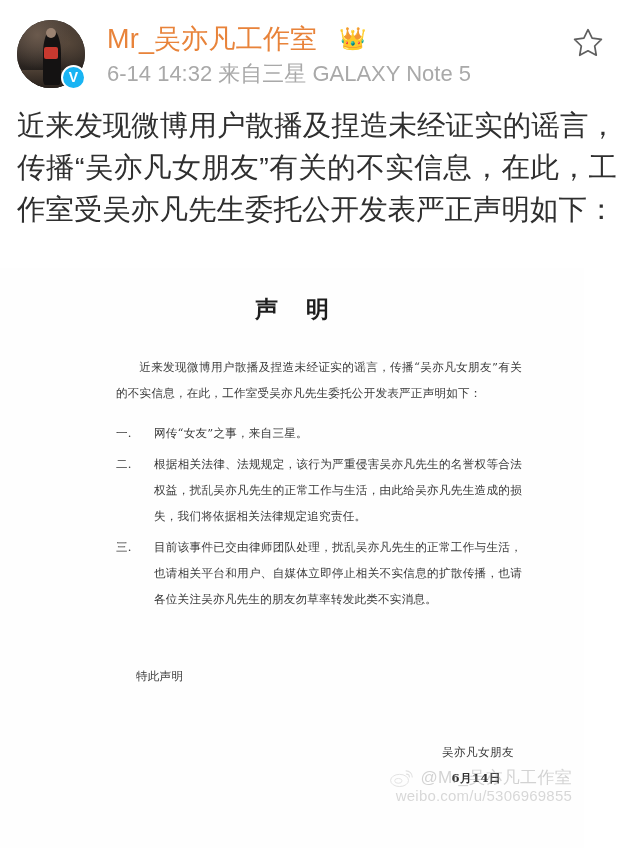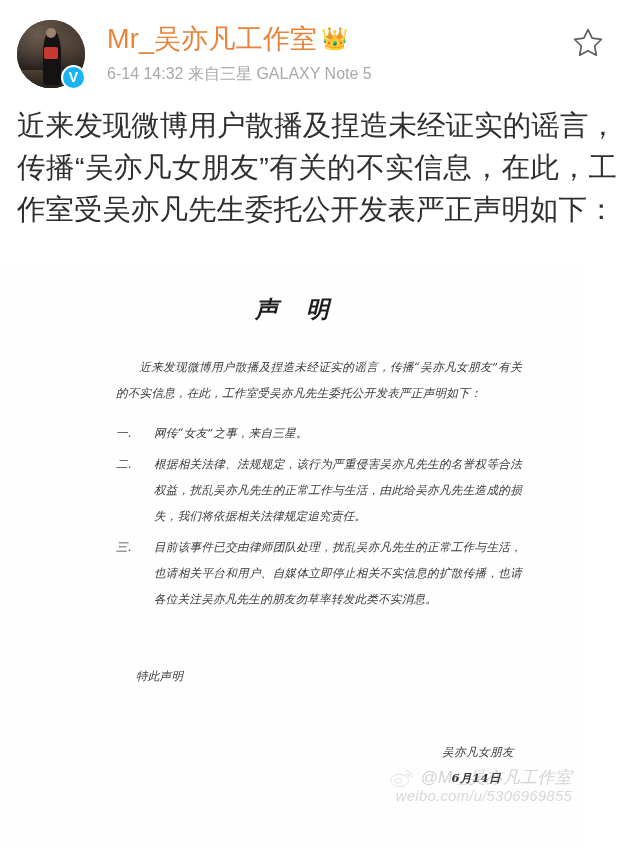--- a/index.html
+++ b/index.html
@@ -107,21 +107,21 @@
     text-align: center;
     font-family: "Liberation Sans", sans-serif;
   }
 
   .username-row {
     position: absolute;
     left: 107px;
     top: 23px;
     display: flex;
     align-items: center;
-    gap: 4px;
+    gap: 22px;
   }
   .username {
     color: #e8833a;
     font-size: 27px;
     line-height: 32px;
     letter-spacing: 0.2px;
     white-space: nowrap;
   }
   .crown-icon {
     display: inline-block;
@@ -130,21 +130,21 @@
     line-height: 26px;
     font-size: 22px;
     text-align: center;
   }
 
   .meta-line {
     position: absolute;
     left: 107px;
     top: 60px;
     color: #a9a9a9;
-    font-size: 16px;
+    font-size: 22px;
     line-height: 28px;
     white-space: nowrap;
   }
 
   .fav-star {
     position: absolute;
     right: 25px;
     top: 26px;
     width: 34px;
     height: 34px;
@@ -167,21 +167,20 @@
 
   
   .statement-image {
     position: absolute;
     left: 0;
     top: 268px;
     width: 584px;
     height: 580px;
     background: #fefefe;
     overflow: hidden;
-    font-style: italic;
   }
 
   .doc-title {
     position: absolute;
     left: 0;
     right: 0;
     top: 26px;
     text-align: center;
     font-family: "DejaVu Serif", "Liberation Serif", serif;
     font-weight: bold;

